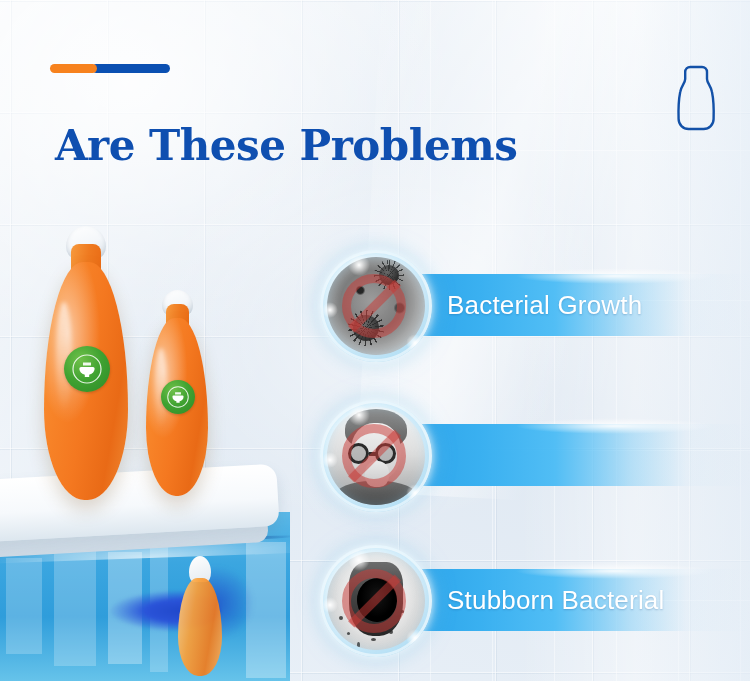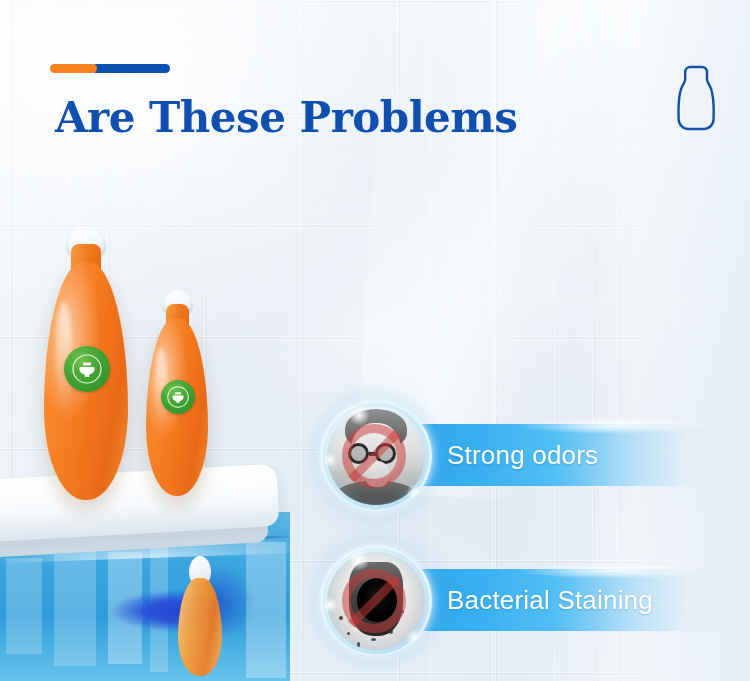--- a/index.html
+++ b/index.html
@@ -64,20 +64,21 @@
 
   
   .headline { position:absolute; left:55px; top:90px; width:560px; }
   .headline .line {
     font-family:"DejaVu Serif", "Liberation Serif", serif;
     font-weight:700;
     font-size:42px;
     line-height:56px;
     letter-spacing:-0.5px;
     white-space:nowrap;
+    margin-top:28px;
   }
   .line-1 { color:#0F4FB0; }
   .line-2 { color:#F7821E; }
 
   
   .wm-bottle { position:absolute; left:672px; top:62px; width:44px; height:70px; }
 
   
   .ledge {
     position:absolute; left:-22px; top:472px; width:300px; height:62px;
@@ -365,25 +366,42 @@
     <div class="gloss"></div>
     <div class="label">
       <svg class="glyph" width="22" height="22" viewBox="0 0 30 30">
         <circle cx="15" cy="15" r="14" fill="none" stroke="#ffffff" stroke-width="1.4" opacity=".85"></circle>
         <path d="M9 13 h12 a1.6 1.6 0 0 1 1.6 1.6 c0 3.4 -2.6 5.6 -5.4 6.1 l0 2.3 h-4.4 l0 -2.3 c-2.8 -.5 -5.4 -2.7 -5.4 -6.1 a1.6 1.6 0 0 1 1.6 -1.6 z" fill="#ffffff"></path>
         <path d="M11 8.4 h8 v3.2 h-8 z" fill="#ffffff" opacity=".9"></path>
       </svg>
     </div>
   </div>
 
+  <div class="row row-1">
+    <div class="pill">
+      <div class="pill-shine"></div>
+      <span class="pill-label">Bacterial Growth</span>
+    </div>
+    <div class="bubble">
+      <div class="photo">
+        <div class="ph-germs"></div>
+        <div class="germ-a"></div>
+        <div class="germ-b"></div>
+      </div>
+      <div class="no-sign"></div>
+      <div class="rim"></div>
+      <div class="spark spark-a"></div>
+      <div class="spark spark-b"></div>
+      <div class="spark spark-c"></div>
+    </div>
+  </div>
 
   <div class="row row-2">
     <div class="pill">
       <div class="pill-shine"></div>
-      <span class="pill-label">Strong odors</span>
     </div>
     <div class="bubble">
       <div class="photo">
         <div class="ph-odor"></div>
         <div class="face-hair"></div>
         <div class="face-skin"></div>
         <div class="face-shoulder"></div>
         <div class="face-glass fg-l"></div>
         <div class="face-glass fg-r"></div>
         <div class="face-bridge"></div>
@@ -393,21 +411,21 @@
       <div class="rim"></div>
       <div class="spark spark-a"></div>
       <div class="spark spark-b"></div>
       <div class="spark spark-c"></div>
     </div>
   </div>
 
   <div class="row row-3">
     <div class="pill">
       <div class="pill-shine"></div>
-      <span class="pill-label">Bacterial Staining</span>
+      <span class="pill-label">Stubborn Bacterial</span>
     </div>
     <div class="bubble">
       <div class="photo">
         <div class="ph-stain"></div>
         <div class="bowl-outer"></div>
         <div class="bowl-inner"></div>
         <div class="spec" style="left:12px; top:64px; width:4px; height:4px;"></div>
         <div class="spec" style="left:20px; top:80px; width:3px; height:3px;"></div>
         <div class="spec" style="left:44px; top:86px; width:5px; height:3px;"></div>
         <div class="spec" style="left:74px; top:58px; width:3px; height:3px;"></div>

